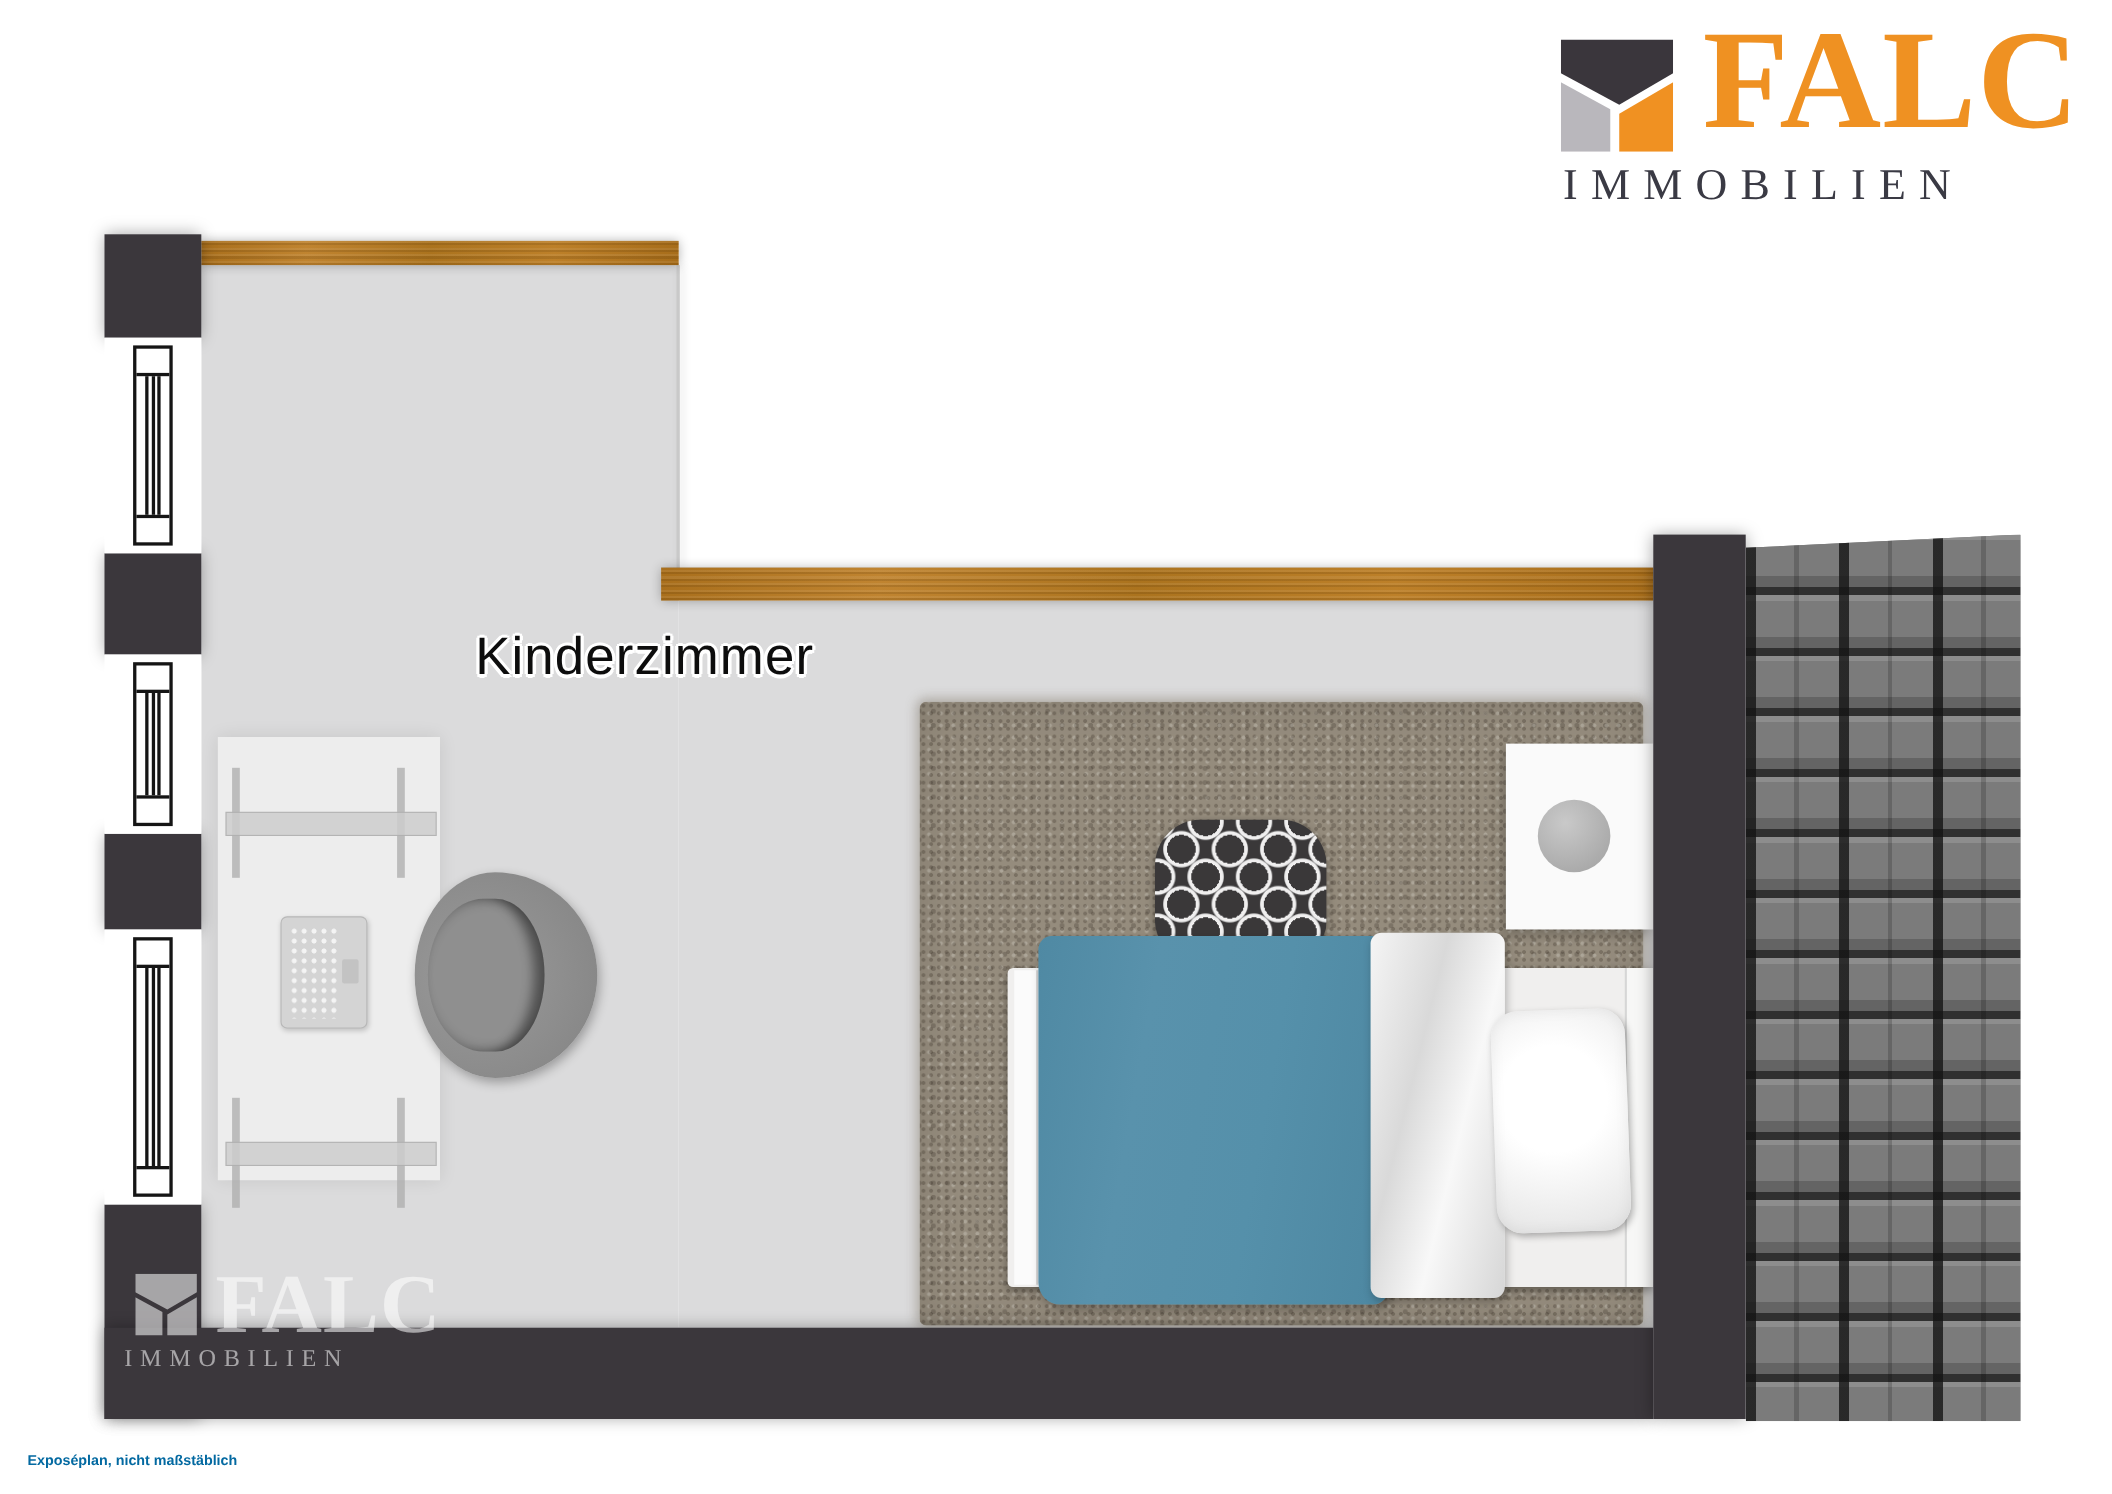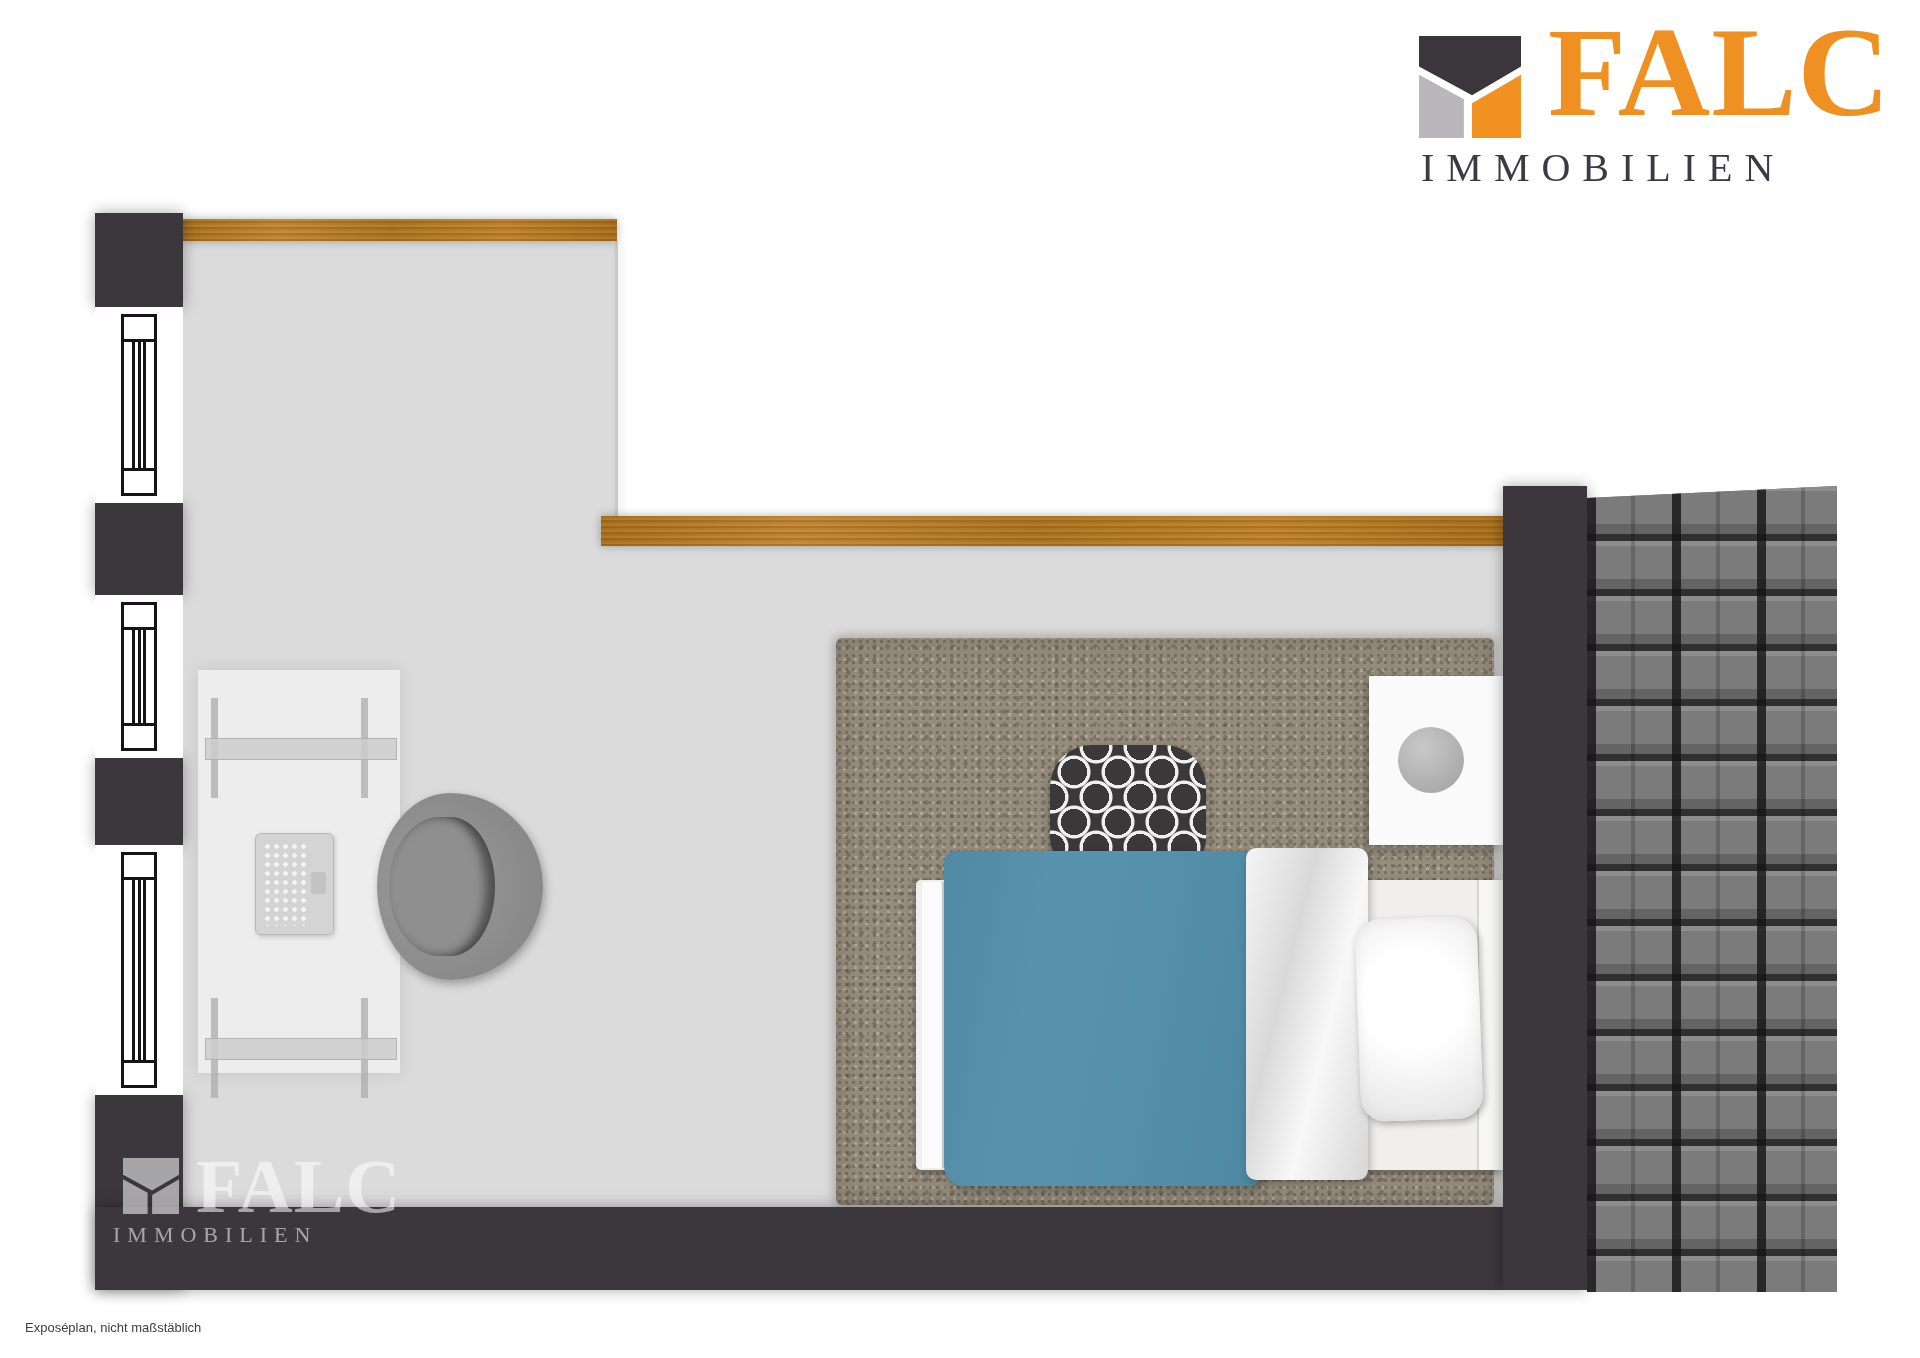--- a/index.html
+++ b/index.html
@@ -140,21 +140,21 @@
                 0 -3px 0 #fff,0 3px 0 #fff,-3px 0 0 #fff,3px 0 0 #fff;}
 
   
   .wm-mark{left:123px;top:1158px;width:56px;height:56px;opacity:.55;}
   .wm-falc{left:196px;top:1148px;font-family:"Liberation Serif",serif;font-size:76px;font-weight:600;
     line-height:1;color:rgba(255,255,255,.55);letter-spacing:1px;}
   .wm-sub{left:113px;top:1222px;font-family:"Liberation Serif",serif;font-size:22px;
     color:rgba(255,255,255,.55);letter-spacing:7px;}
 
   
-  .footnote{left:25px;top:1320px;font-size:13px;font-weight:normal;color:#404040;}
+  .footnote{left:25px;top:1320px;font-size:13px;font-weight:bold;color:#0369a1;}
 </style>
 </head>
 <body>
 
 <div class="stage">
 
   <div class="abs floor floor-left"></div>
   <div class="abs floor floor-right"></div>
   <div class="abs floor-edge"></div>
 
@@ -213,20 +213,21 @@
   <div class="abs window win3">
     <div class="wframe">
         <div class="wcap top"></div>
         <div class="wlines"></div>
         <div class="wcap bot"></div>
       </div>
   </div>
 
   <div class="abs roof"></div>
 
+  <div class="abs room-label">Kinderzimmer</div>
 
   <svg class="abs wm-mark" viewBox="0 0 100 100">
     <polygon points="0,0 100,0 100,30 52,58 0,30" fill="#ffffff"></polygon>
     <polygon points="0,38 44,62 44,100 0,100" fill="#ffffff"></polygon>
     <polygon points="52,66 100,38 100,100 52,100" fill="#ffffff"></polygon>
   </svg>
   <div class="abs wm-falc">FALC</div>
   <div class="abs wm-sub">IMMOBILIEN</div>
 
   <svg class="abs logo-mark" viewBox="0 0 100 100">

